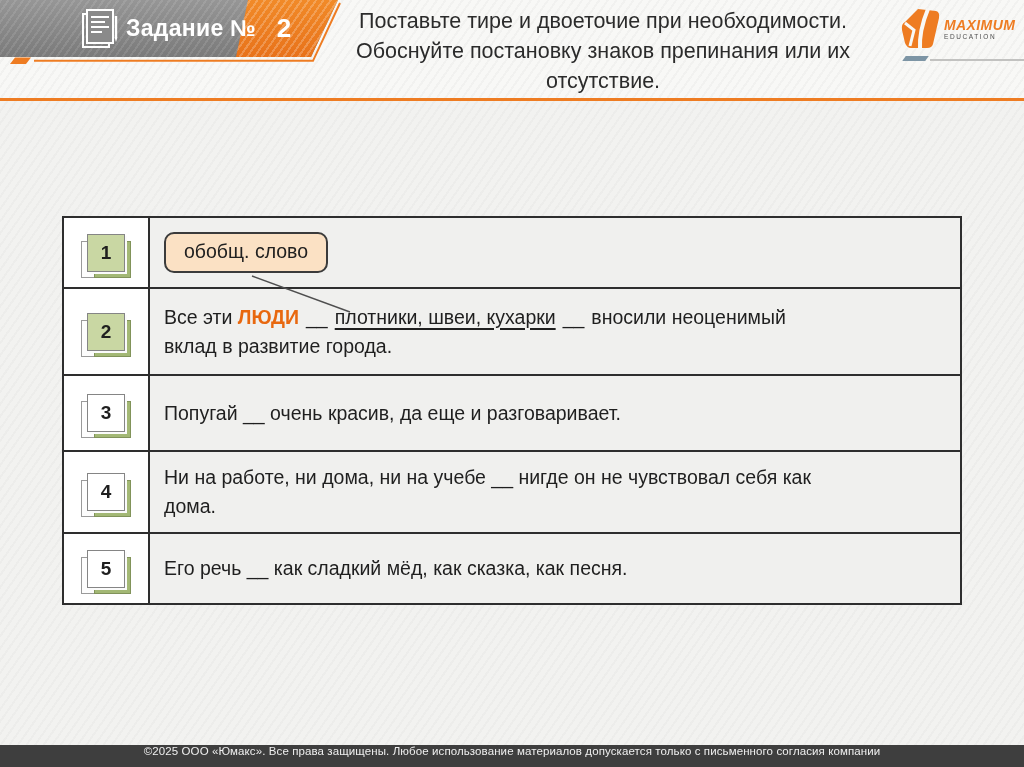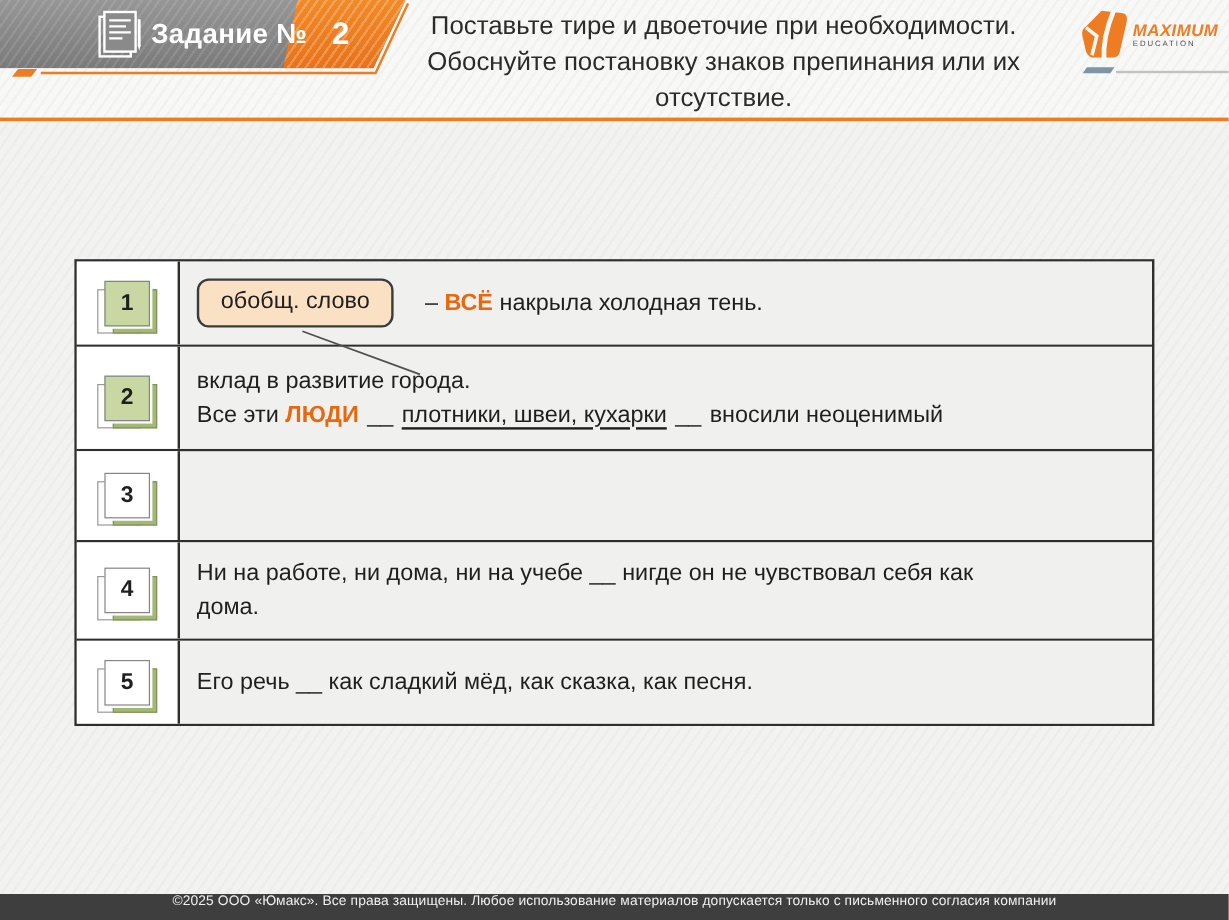--- a/index.html
+++ b/index.html
@@ -155,46 +155,48 @@
     <div class="td-num">
       <div class="badge badge-green">
         <span class="b-back"></span>
         <span class="b-shadow"></span>
         <span class="b-front">1</span>
       </div>
     </div>
     <div class="td-text">
       <div class="rowflex">
         <span class="callout">обобщ. слово</span>
-        <span><span>– </span><span class="hl">ВСЁ</span><span> накрыла холодная тень.</span></span>
       </div>
     </div>
   </div>
 
   <div class="tr r2">
     <div class="td-num">
       <div class="badge badge-green">
         <span class="b-back"></span>
         <span class="b-shadow"></span>
         <span class="b-front">2</span>
       </div>
     </div>
     <div class="td-text">
+      <span class="line"><span>Все эти </span><span class="hl">ЛЮДИ</span><span class="blank">__</span><span class="ul">плотники, швеи, кухарки</span><span class="blank">__</span><span>вносили неоценимый</span></span>
       <span class="line">вклад в развитие города.</span>
-      <span class="line"><span>Все эти </span><span class="hl">ЛЮДИ</span><span class="blank">__</span><span class="ul">плотники, швеи, кухарки</span><span class="blank">__</span><span>вносили неоценимый</span></span>
     </div>
   </div>
 
   <div class="tr r3">
     <div class="td-num">
       <div class="badge badge-white">
         <span class="b-back"></span>
         <span class="b-shadow"></span>
         <span class="b-front">3</span>
       </div>
+    </div>
+    <div class="td-text">
+      <span class="line">Попугай __ очень красив, да еще и разговаривает.</span>
     </div>
   </div>
 
   <div class="tr r4">
     <div class="td-num">
       <div class="badge badge-white">
         <span class="b-back"></span>
         <span class="b-shadow"></span>
         <span class="b-front">4</span>
       </div>

